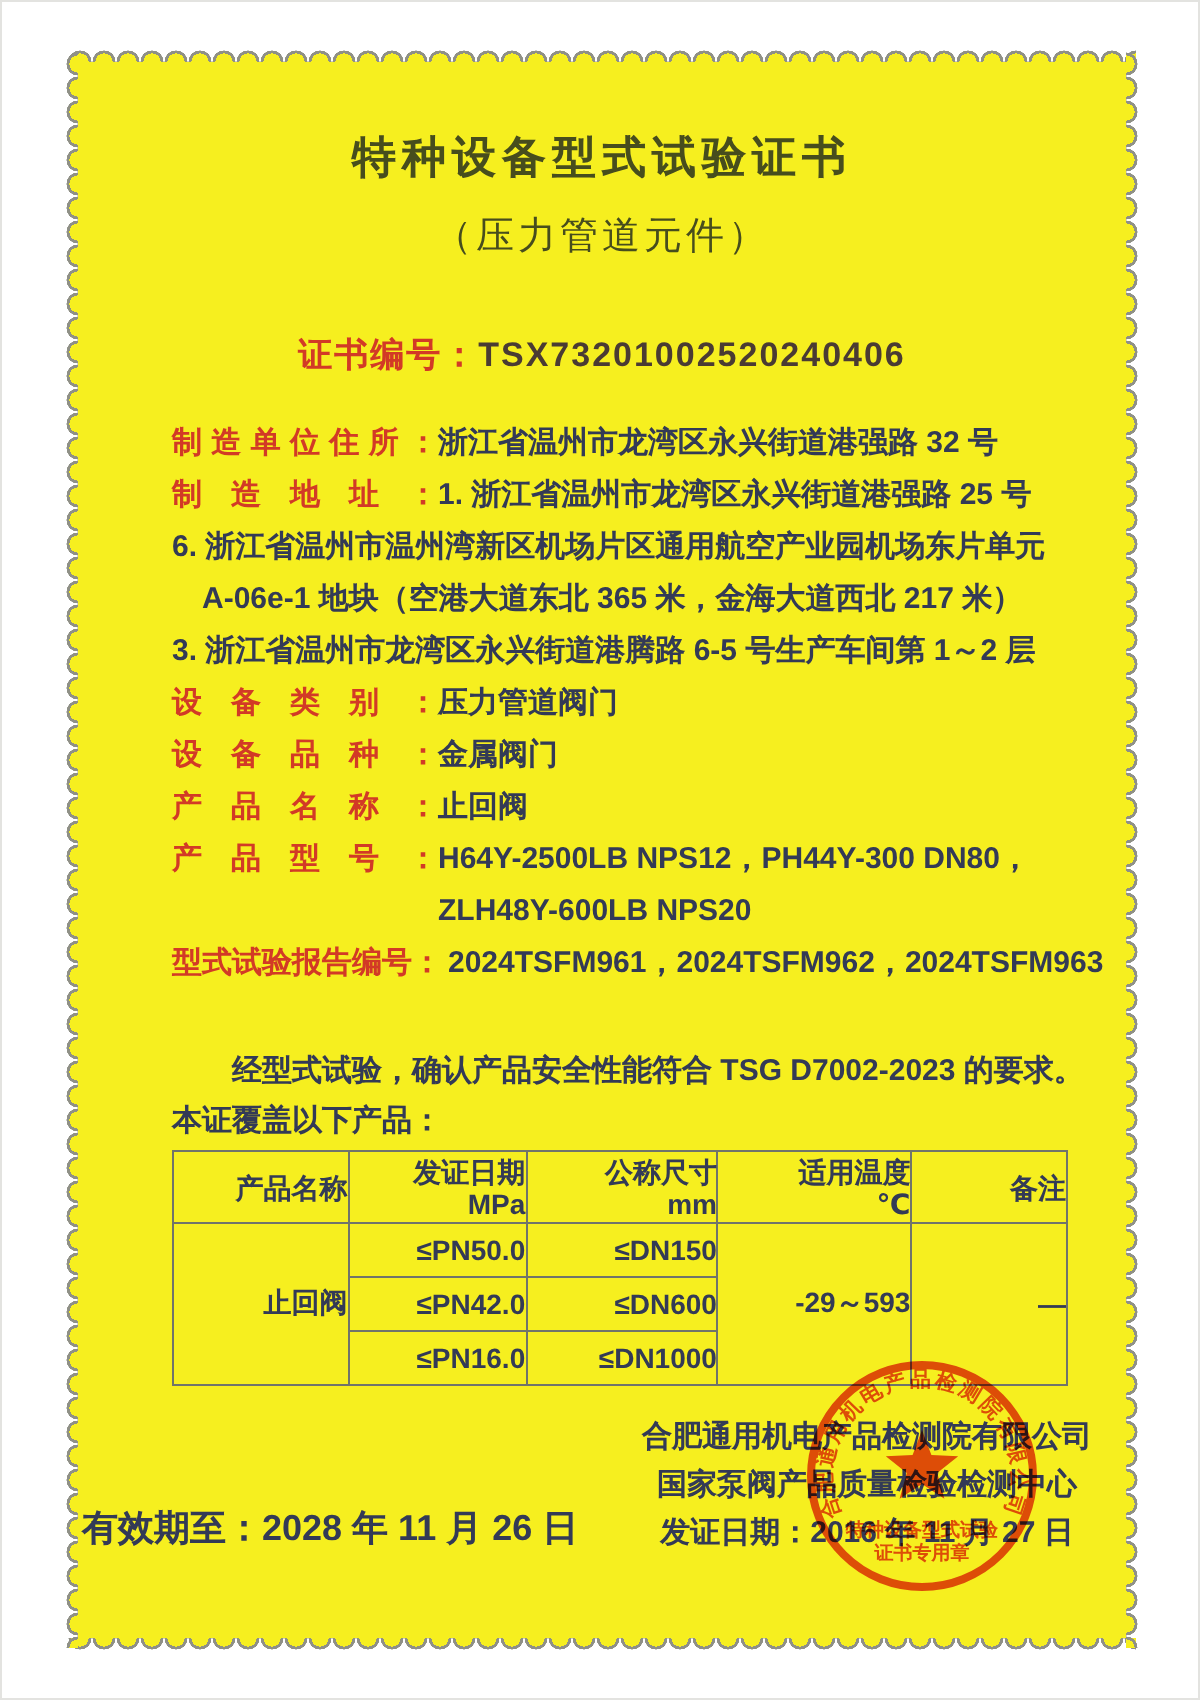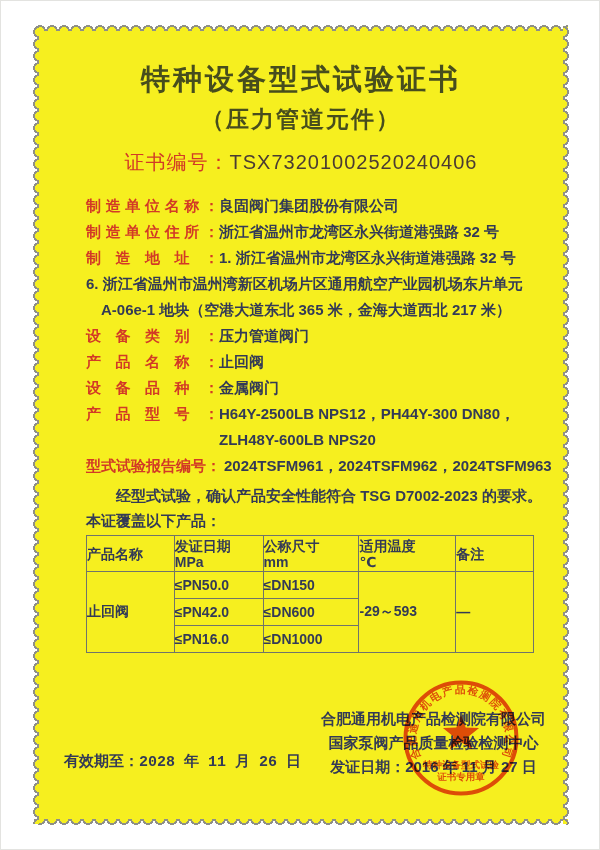--- a/index.html
+++ b/index.html
@@ -34,44 +34,44 @@
     background-image:radial-gradient(6px at 50% 0%, var(--paper_yellow) 0 4.3px, var(--edge_gray) 4.3px 5.7px, transparent 5.8px);
     background-size:12px 6px;background-repeat:repeat-x;}
   .sc-l{top:-5px;bottom:-5px;left:-6px;width:6px;
     background-image:radial-gradient(6px at 100% 50%, var(--paper_yellow) 0 4.3px, var(--edge_gray) 4.3px 5.7px, transparent 5.8px);
     background-size:6px 12px;background-repeat:repeat-y;}
   .sc-r{top:-5px;bottom:-5px;right:-6px;width:6px;
     background-image:radial-gradient(6px at 0% 50%, var(--paper_yellow) 0 4.3px, var(--edge_gray) 4.3px 5.7px, transparent 5.8px);
     background-size:6px 12px;background-repeat:repeat-y;}
 
   .header{text-align:center;padding-top:30px;}
-  .title{font-size:29px;font-weight:bold;letter-spacing:3px;color:var(--title_green);line-height:36px;text-align:center;}
-  .subtitle{margin-top:6px;font-size:23px;font-weight:bold;letter-spacing:2px;color:var(--title_green);line-height:32px;}
-  .certno{margin-top:16px;font-size:20px;font-weight:normal;line-height:22px;letter-spacing:1px;}
+  .title{font-size:22px;font-weight:bold;letter-spacing:3px;color:var(--title_green);line-height:36px;text-align:center;}
+  .subtitle{margin-top:6px;font-size:19px;font-weight:normal;letter-spacing:2px;color:var(--title_green);line-height:32px;}
+  .certno{margin-top:32px;font-size:17px;font-weight:bold;line-height:22px;letter-spacing:1px;}
   .certno .cl{color:var(--label_red);}
   .certno .cn{color:var(--number_dark);}
 
   .content{padding:0 17px 0 47px;}
   .body-lines{margin-top:20px;font-size:15px;font-weight:bold;color:var(--text_navy);}
   .line{height:26px;line-height:26px;white-space:nowrap;}
   .lbl{display:inline-block;width:133px;text-align:justify;text-align-last:justify;color:var(--label_red);vertical-align:top;}
   .lbl.wide{width:auto;text-align:center;text-align-last:auto;padding-right:3px;}
   .ind15{padding-left:15px;}
   .ind133{padding-left:133px;}
 
-  .statement{margin-top:4px;font-size:15px;font-weight:bold;line-height:25px;color:var(--text_navy);text-indent:2em;}
+  .statement{margin-top:28px;font-size:15px;font-weight:bold;line-height:25px;color:var(--text_navy);text-indent:2em;}
 
-  table{margin-top:2px;border-collapse:collapse;width:448px;text-align:left;
+  table{margin-top:2px;border-collapse:collapse;width:448px;text-align:right;
     color:var(--text_navy);font-size:14px;font-weight:bold;}
   th,td{border:1.4px solid var(--table_line);padding:0;}
   thead th{height:36px;font-weight:bold;}
   tbody td{height:27px;}
   .h1,.h2{line-height:16px;}
 
-  .valid{position:absolute;left:25px;top:721px;font-size:15px;font-weight:bold;color:var(--text_navy);z-index:1;font-family:Liberation Mono, monospace;}
+  .valid{position:absolute;left:2px;top:721px;font-size:18px;font-weight:bold;color:var(--text_navy);z-index:1;}
   .issuer{position:absolute;right:17px;top:676px;text-align:center;font-size:15px;font-weight:bold;
     color:var(--text_navy);line-height:24px;z-index:1;}
   .seal{position:absolute;left:362px;top:647px;width:120px;height:120px;z-index:3;
     opacity:.88;mix-blend-mode:multiply;}
 </style>
 </head>
 <body>
 
 <div class="cert">
   <div class="sc sc-t"></div>
@@ -80,28 +80,28 @@
   <div class="sc sc-r"></div>
 
   <div class="header">
     <div class="title">特种设备型式试验证书</div>
     <div class="subtitle">（压力管道元件）</div>
     <div class="certno"><span class="cl">证书编号：</span><span class="cn">TSX73201002520240406</span></div>
   </div>
 
   <div class="content">
     <div class="body-lines">
-      <div class="line"><span class="lbl">制造单位名称：</span><span>良固阀门集团股份有限公司</span></div>
       <div class="line"><span class="lbl">制造单位住所：</span><span>浙江省温州市龙湾区永兴街道港强路 32 号</span></div>
-      <div class="line"><span class="lbl">制造地址：</span><span>1. 浙江省温州市龙湾区永兴街道港强路 32 号</span></div>
+      <div class="line"><span class="lbl">制造地址：</span><span>1. 浙江省温州市龙湾区永兴街道港强路 25 号</span></div>
       <div class="line">6. 浙江省温州市温州湾新区机场片区通用航空产业园机场东片单元</div>
       <div class="line ind15">A-06e-1 地块（空港大道东北 365 米，金海大道西北 217 米）</div>
+      <div class="line">3. 浙江省温州市龙湾区永兴街道港腾路 6-5 号生产车间第 1～2 层</div>
       <div class="line"><span class="lbl">设备类别：</span><span>压力管道阀门</span></div>
+      <div class="line"><span class="lbl">设备品种：</span><span>金属阀门</span></div>
       <div class="line"><span class="lbl">产品名称：</span><span>止回阀</span></div>
-      <div class="line"><span class="lbl">设备品种：</span><span>金属阀门</span></div>
       <div class="line"><span class="lbl">产品型号：</span><span>H64Y-2500LB NPS12，PH44Y-300 DN80，</span></div>
       <div class="line ind133">ZLH48Y-600LB NPS20</div>
       <div class="line"><span class="lbl wide">型式试验报告编号：</span><span>2024TSFM961，2024TSFM962，2024TSFM963</span></div>
     </div>
 
     <div class="statement">经型式试验，确认产品安全性能符合 TSG D7002-2023 的要求。本证覆盖以下产品：</div>
 
     <table>
       <colgroup>
         <col style="width:88px">

